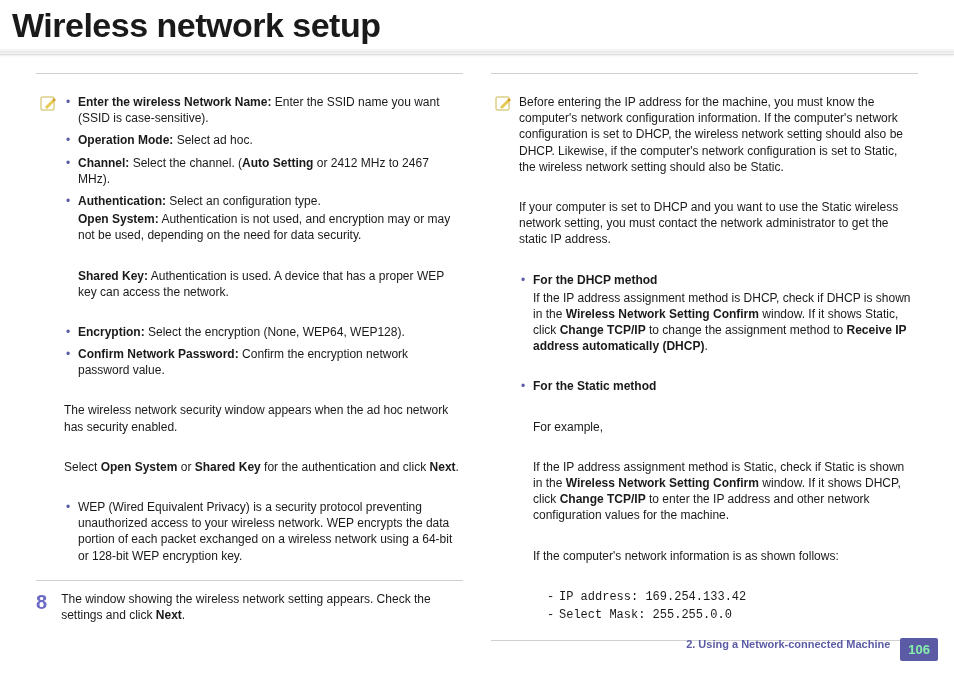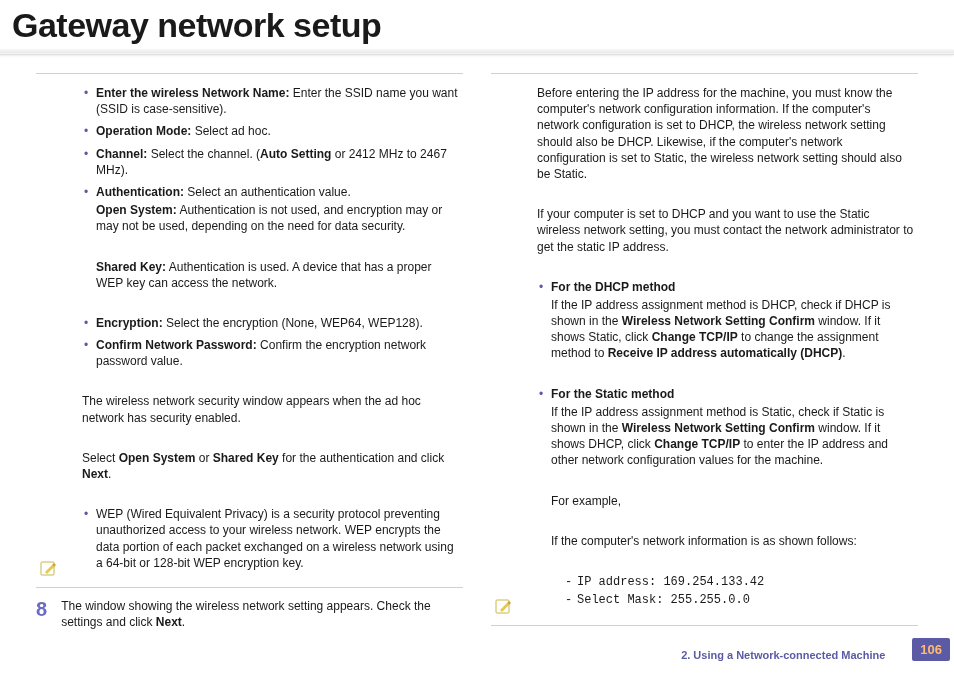--- a/index.html
+++ b/index.html
@@ -34,26 +34,25 @@
     box-shadow: inset 0 1px 0 #f5f5f5, 0 1px 2px rgba(0,0,0,0.08);
   }
   .columns {
     display: flex;
     gap: 28px;
     padding: 0 36px 0 36px;
   }
   .col { flex: 1 1 0; }
   .note-block {
     display: flex;
-    gap: 24px;
+    gap: 6px;
     border-top: 1px solid var(--gray-line);
     border-bottom: 1px solid var(--gray-line);
-    padding: 11px 4px 10px 4px;
+    padding: 20px 4px 10px 4px;
     margin-bottom: 10px;
-    align-items: flex-end;
   }
   .note-icon {
     flex: 0 0 18px;
     height: 18px;
     display: flex;
     align-items: center;
     justify-content: center;
   }
   .note-body { flex: 1 1 auto; }
   ul.tight { list-style: none; padding: 0; margin: 0; }
@@ -71,63 +70,62 @@
     font-size: 20px;
     font-weight: 700;
     color: var(--purple-light);
     line-height: 1.1;
   }
   .step-text { flex: 1 1 auto; line-height: 1.35; }
 
   .footer {
     position: absolute;
     bottom: 14px;
-    right: 4px;
+    right: 16px;
     display: flex;
-    align-items: flex-end;
-    gap: 27px;
+    align-items: flex-start;
+    gap: 10px;
     font-size: 11px;
   }
   .chapter-label { color: var(--purple); font-weight: 700; }
   .page-chip {
     background: var(--purple);
-    color: #fdba74;
+    color: #86efac;
     font-weight: 700;
     padding: 4px 8px;
     border-radius: 2px;
     font-size: 13px;
-    margin-top: 12px;
   }
   b { font-weight: 700; }
 </style>
 </head>
 <body>
 
-<h1 class="page-title">Gateway network setup</h1>
+<h1 class="page-title">Wireless network setup</h1>
 <div class="title-rule"></div>
 
 <div class="columns">
 
   <div class="col">
 
     <div class="note-block">
       <div class="note-icon">
         <svg width="18" height="18" viewBox="0 0 18 18">
           <rect x="1" y="3" width="13" height="13" rx="1" fill="#fff" stroke="#c9b84a"></rect>
           <path d="M5 13 L12 6 L14 8 L7 15 Z" fill="#e6c84f"></path>
           <path d="M12 6 L14 4 L16 6 L14 8 Z" fill="#d4a030"></path>
         </svg>
       </div>
       <div class="note-body">
         <ul class="tight">
           <li><b>Enter the wireless Network Name:</b><span> Enter the SSID name you want (SSID is case-sensitive).</span></li>
           <li><b>Operation Mode:</b><span> Select ad hoc.</span></li>
           <li><b>Channel:</b><span> Select the channel. (</span><b>Auto Setting</b><span> or 2412 MHz to 2467 MHz).</span></li>
           <li>
-            <b>Authentication:</b><span> Select an authentication value.</span>
+            <b>Authentication:</b><span> Select an configuration type.</span>
             <div class="para" style="margin-top:2px;"><b>Open System:</b><span> Authentication is not used, and encryption may or may not be used, depending on the need for data security.</span></div>
             <div class="para"><b>Shared Key:</b><span> Authentication is used. A device that has a proper WEP key can access the network.</span></div>
           </li>
           <li><b>Encryption:</b><span> Select the encryption (None, WEP64, WEP128).</span></li>
           <li><b>Confirm Network Password:</b><span> Confirm the encryption network password value.</span></li>
         </ul>
         <div class="para">The wireless network security window appears when the ad hoc network has security enabled.</div>
         <div class="para"><span>Select </span><b>Open System</b><span> or </span><b>Shared Key</b><span> for the authentication and click </span><b>Next</b><span>.</span></div>
         <ul class="tight">
           <li>WEP (Wired Equivalent Privacy) is a security protocol preventing unauthorized access to your wireless network. WEP encrypts the data portion of each packet exchanged on a wireless network using a 64-bit or 128-bit WEP encryption key.</li>
@@ -153,22 +151,22 @@
       <div class="note-body">
         <div class="para" style="margin-top:0;">Before entering the IP address for the machine, you must know the computer's network configuration information. If the computer's network configuration is set to DHCP, the wireless network setting should also be DHCP. Likewise, if the computer's network configuration is set to Static, the wireless network setting should also be Static.</div>
         <div class="para">If your computer is set to DHCP and you want to use the Static wireless network setting, you must contact the network administrator to get the static IP address.</div>
         <ul class="tight">
           <li>
             <b>For the DHCP method</b>
             <div class="para" style="margin-top:2px;"><span>If the IP address assignment method is DHCP, check if DHCP is shown in the </span><b>Wireless Network Setting Confirm</b><span> window. If it shows Static, click </span><b>Change TCP/IP</b><span> to change the assignment method to </span><b>Receive IP address automatically (DHCP)</b><span>.</span></div>
           </li>
           <li>
             <b>For the Static method</b>
+            <div class="para">For example,</div>
             <div class="para" style="margin-top:2px;"><span>If the IP address assignment method is Static, check if Static is shown in the </span><b>Wireless Network Setting Confirm</b><span> window. If it shows DHCP, click </span><b>Change TCP/IP</b><span> to enter the IP address and other network configuration values for the machine.</span></div>
-            <div class="para">For example,</div>
             <div class="para">If the computer's network information is as shown follows:</div>
             <ul class="dash-list">
               <li>IP address: 169.254.133.42</li>
               <li>Select Mask: 255.255.0.0</li>
             </ul>
           </li>
         </ul>
       </div>
     </div>
   </div>

